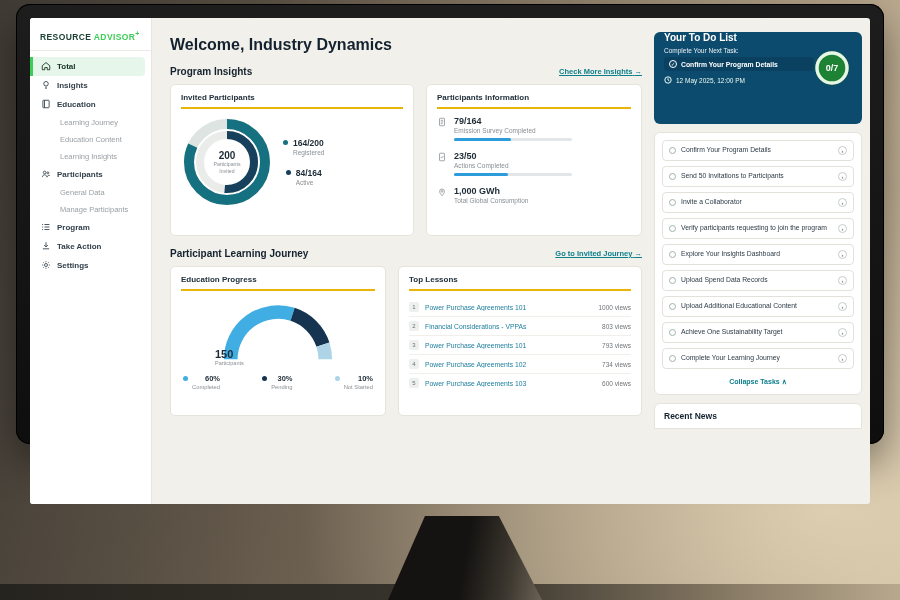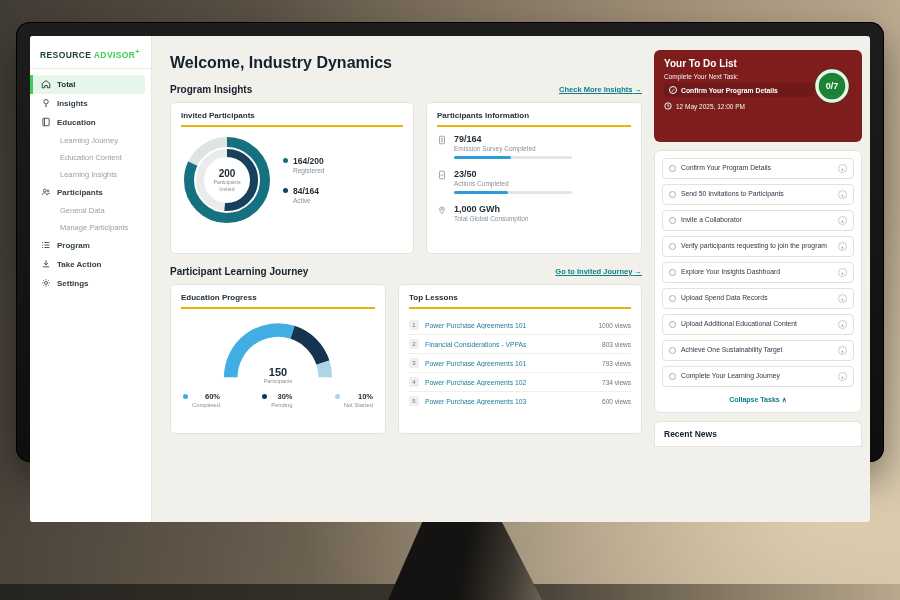--- a/index.html
+++ b/index.html
@@ -10,21 +10,21 @@
     background:
       radial-gradient(ellipse at 88% 20%, rgba(210,190,160,.45), transparent 50%),
       radial-gradient(ellipse at 92% 85%, rgba(228,213,183,.85), transparent 45%),
       linear-gradient(100deg, #413c35 0%, #5d5346 28%, #7d6f5c 55%, #a09078 78%, #c2b298 100%);
   }
   .desk { position:absolute; left:0; bottom:0; width:100%; height:16px;
     background:linear-gradient(90deg,#26241f 0%, #3a362e 55%, #8a7c66 82%, #b7a88e 100%); }
   .stand { position:absolute; left:388px; top:516px; width:154px; height:84px;
     background:linear-gradient(100deg,#141311 50%, #3c372f 78%, #6b6255 100%);
     clip-path:polygon(24% 0, 72% 0, 100% 100%, 0% 100%); }
-  .monitor { position:absolute; left:16px; top:22px; width:868px; height:440px;
+  .monitor { position:absolute; left:16px; top:4px; width:868px; height:440px;
     background:linear-gradient(180deg,#1d1d1d,#0e0e0e); border-radius:14px;
     box-shadow:0 18px 40px rgba(0,0,0,.45), inset 0 0 0 1px #000; }
   .screen { position:absolute; left:14px; top:14px; width:840px; height:486px;
     background:#f1f0ea; border-radius:3px; display:flex; overflow:hidden; }
 
   
   .sidebar { width:122px; background:#fff; border-right:1px solid #e6e5df; padding-top:10px; flex-shrink:0; }
   .logo { padding:2px 10px 8px; font-size:8.5px; font-weight:bold; letter-spacing:.4px; border-bottom:1px solid #ecebe5; white-space:nowrap; }
   .logo .res { color:#1d4234; }
   .logo .adv { color:#3dcd58; }
@@ -56,54 +56,54 @@
   .card { background:#fff; border:1px solid #e4e3dc; border-radius:5px; padding:8px 10px; }
   .card-title { font-size:8px; font-weight:bold; color:#22313c; padding-bottom:5px; border-bottom:2px solid #eab308; margin-bottom:7px; }
 
   .card-invited { width:244px; height:152px; }
   .invited-body { display:flex; align-items:center; gap:10px; }
   .donut-wrap { position:relative; width:92px; height:92px; }
   .donut-center { position:absolute; inset:0; display:flex; flex-direction:column; align-items:center; justify-content:center; text-align:center; }
   .donut-center .dc-val { font-size:10px; font-weight:bold; color:#1d2b36; }
   .donut-center .dc-lab { font-size:5.2px; color:#8a8f94; width:42px; line-height:1.25; }
   .legend-col { display:flex; flex-direction:column; gap:12px; }
-  .legend-item { display:flex; gap:5px; }
+  .legend-item { display:flex; gap:5px;justify-content:center; }
   .dot { width:5px; height:5px; border-radius:50%; margin-top:2px; flex-shrink:0; }
   .legend-val { font-size:8.5px; font-weight:bold; color:#1d2b36; }
   .legend-lab { font-size:6.5px; color:#8a8f94; margin-top:1px; }
 
   .card-info { flex:1; height:152px; }
   .stat { display:flex; gap:7px; margin-bottom:10px; }
   .stat svg { margin-top:1px; flex-shrink:0; }
   .stat-val { font-size:9px; font-weight:bold; color:#1d2b36; }
   .stat-lab { font-size:6.5px; color:#8a8f94; margin-top:1px; }
   .pbar { height:3px; background:#e2e6e9; border-radius:2px; margin-top:4px; width:118px; }
   .pbar .fill { height:3px; border-radius:2px; background:#2d9cdb; }
 
   .card-education { width:216px; height:150px; }
   .gauge-wrap { position:relative; width:126px; height:70px; margin:4px auto 2px; }
-  .gauge-center { position:absolute; left:0; right:0; bottom:2px; text-align:center; }
+  .gauge-center { position:absolute; left:0; right:0; bottom:2px; }
   .gauge-center .gc-val { font-size:11px; font-weight:bold; color:#1d2b36; }
   .gauge-center .gc-lab { font-size:5.5px; color:#8a8f94; }
   .gauge-legend { display:flex; justify-content:space-between; padding:4px 2px 0; }
   .glegend-item { display:flex; gap:4px; }
   .glegend-val { font-size:7.5px; font-weight:bold; color:#1d2b36;text-align:right; }
   .glegend-lab { font-size:5.8px; color:#8a8f94; margin-top:1px; }
 
   .card-lessons { flex:1; height:150px; }
   .lesson-row { display:flex; align-items:center; gap:6px; padding:4px 0; border-bottom:1px solid #f0efe9; }
   .lesson-row:last-child { border-bottom:none; }
   .rank-chip { width:10px; height:10px; background:#eef0f0; border-radius:2px; font-size:6px; color:#6a7176;
     display:flex; align-items:center; justify-content:center; flex-shrink:0; }
   .lesson-title { flex:1; font-size:6.8px; color:#1c7d9c; text-decoration:underline; cursor:pointer; white-space:nowrap; overflow:hidden; }
   .lesson-views { font-size:6.5px; color:#6f7478; white-space:nowrap; }
 
   
   .todo-panel { width:216px; flex-shrink:0; padding:14px 8px 0 0; }
-  .todo-card { position:relative; background:#7f1d1d; border-radius:6px; padding:8px 10px; color:#fff; height:92px; }
+  .todo-card { position:relative; background:#0c4a6e; border-radius:6px; padding:0 10px; color:#fff; height:92px; }
   .todo-title { font-size:10px; font-weight:bold; }
   .todo-sub { font-size:6.5px; opacity:.92; margin:4px 0 3px; }
   .next-task { display:flex; align-items:center; gap:4px; background:rgba(0,0,0,.12); border-radius:3px;
     padding:3px 5px; width:150px; }
   .next-task .ck { width:8px; height:8px; border:1px solid #fff; border-radius:50%; font-size:5px;
     display:flex; align-items:center; justify-content:center; flex-shrink:0; }
   .next-task .nt-txt { font-size:6.8px; font-weight:bold; }
   .due-row { display:flex; align-items:center; gap:4px; margin-top:5px; font-size:6.5px; color:#eafbef; }
   .ring-wrap { position:absolute; right:10px; top:16px; width:40px; height:40px; }
   .ring-txt { position:absolute; inset:0; display:flex; align-items:center; justify-content:center;

